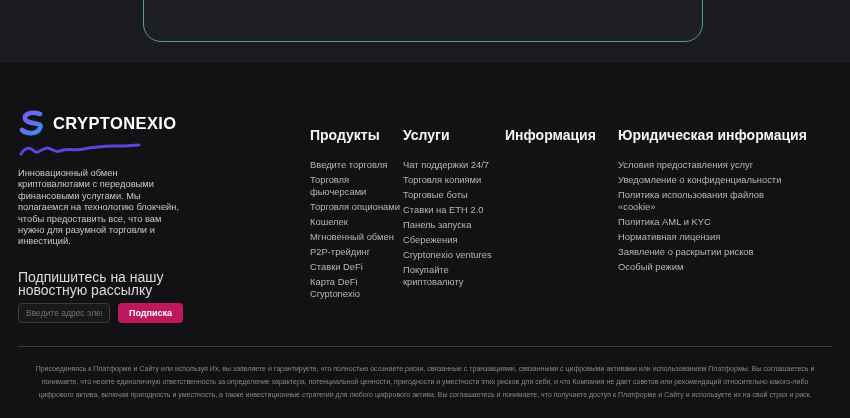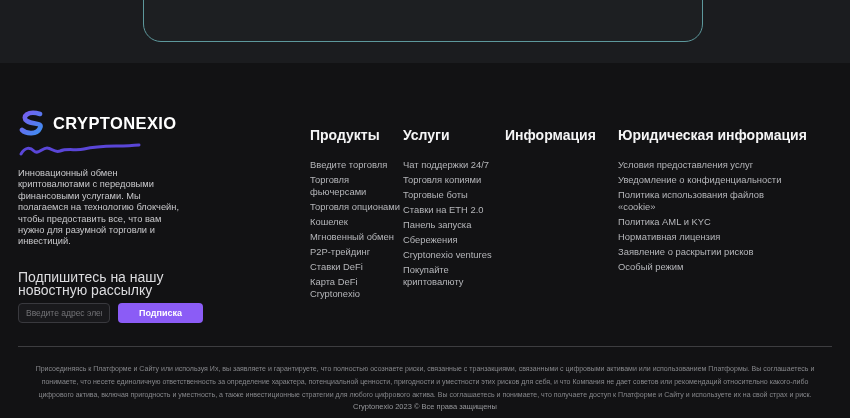--- a/index.html
+++ b/index.html
@@ -46,21 +46,21 @@
   .newsletter { position:absolute; left:18px; top:208px; width:180px; }
   .newsletter-title { color:#dcdcdf; font-size:14px; line-height:12.5px; width:160px; }
   .subscribe-row { position:absolute; left:0; top:32px; display:flex; gap:8px; }
   .email-input {
     width:92px; height:20px; background:#19191c; border:1px solid #39393e;
     border-radius:4px; color:#bbbbbb; font-size:8.5px; padding:0 7px;
     font-family:"Liberation Sans", sans-serif; outline:none;
   }
   .email-input::placeholder { color:#737377; }
   .subscribe-btn {
-    height:20px; padding:0 21px; background:#8b5cf6; border:none; border-radius:4px;
+    height:20px; padding:0 11px; background:#be185d; border:none; border-radius:4px;
     color:#ffffff; font-size:9px; font-weight:bold; cursor:pointer;
     font-family:"Liberation Sans", sans-serif;
   }
 
   
   .fcol { position:absolute; top:64px; }
   .fcol:nth-child(1) { left:310px; width:90px; }
   .fcol:nth-child(2) { left:403px; width:100px; }
   .fcol:nth-child(3) { left:505px; width:112px; }
   .fcol:nth-child(4) { left:618px; width:205px; }
@@ -161,15 +161,14 @@
           <a class="flink">Нормативная лицензия</a>
           <a class="flink">Заявление о раскрытии рисков</a>
           <a class="flink">Особый режим</a>
         </div>
     </div>
   </div>
 
   <div class="divider"></div>
 
   <p class="disclaimer">Присоединяясь к Платформе и Сайту или используя Их, вы заявляете и гарантируете, что полностью осознаете риски, связанные с транзакциями, связанными с цифровыми активами или использованием Платформы. Вы соглашаетесь и понимаете, что несете единоличную ответственность за определение характера, потенциальной ценности, пригодности и уместности этих рисков для себя, и что Компания не дает советов или рекомендаций относительно какого-либо цифрового актива, включая пригодность и уместность, а также инвестиционные стратегии для любого цифрового актива. Вы соглашаетесь и понимаете, что получаете доступ к Платформе и Сайту и используете их на свой страх и риск.</p>
-  <p class="copyright">Cryptonexio 2023 © Все права защищены</p>
 
 </div>
 
 </body></html>

